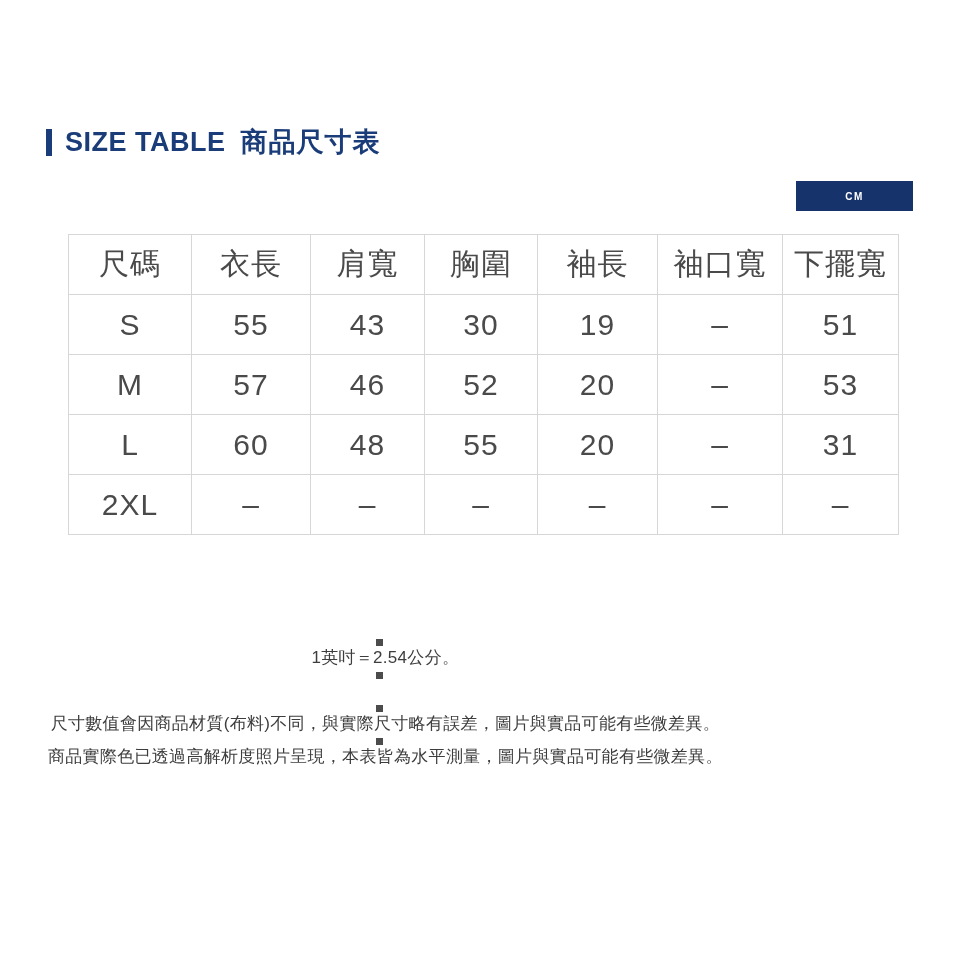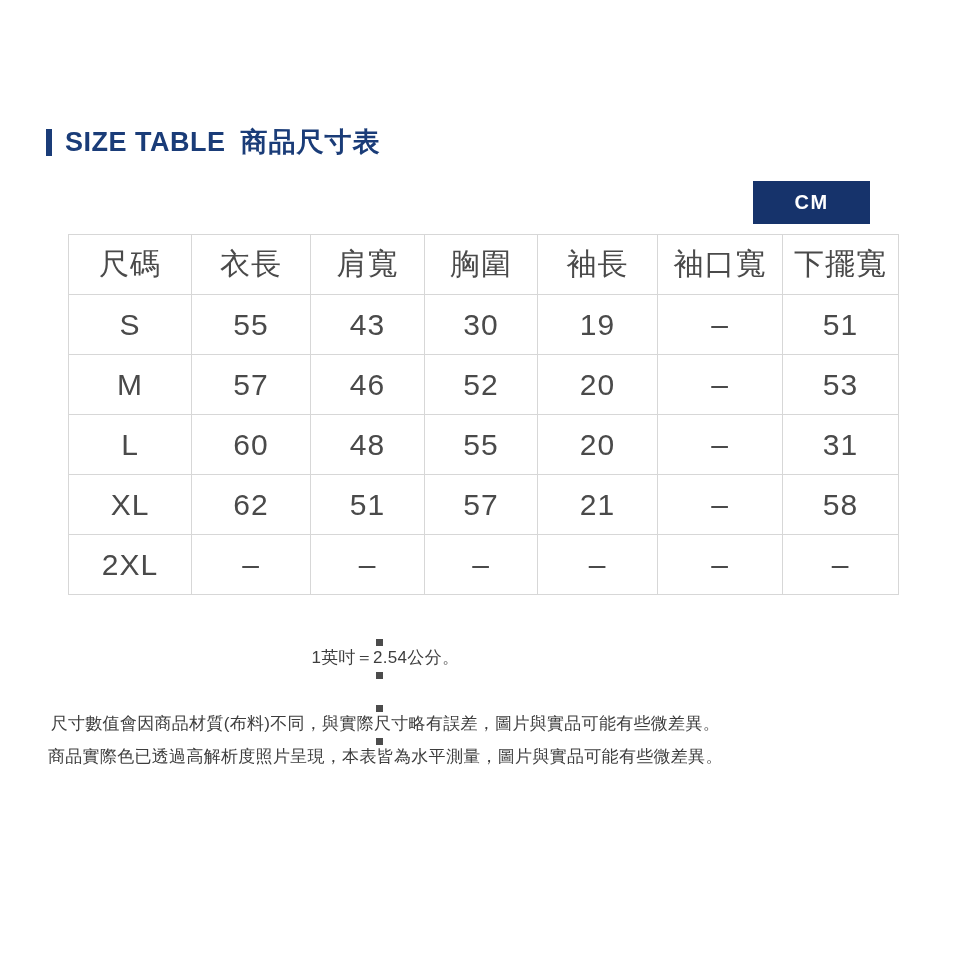--- a/index.html
+++ b/index.html
@@ -11,23 +11,23 @@
   .page { position: relative; width: 960px; height: 960px; background: #ffffff; overflow: hidden; }
 
   
   .title-row { position: absolute; left: 46px; top: 127px; display: flex; align-items: center; }
   .accent-bar { width: 6px; height: 27px; background: #1a3c78; margin-right: 13px; flex: none; }
   .page-title { margin: 0; font-size: 27px; font-weight: 700; color: #1a3c78; letter-spacing: 0.5px; line-height: 1.15; white-space: nowrap; }
   .title-zh { margin-left: 15px; letter-spacing: 1px; text-align: center; }
 
   
   .cm-badge {
-    position: absolute; left: 753px; top: 181px; width: 117px; height: 43px;
+    position: absolute; left: 796px; top: 181px; width: 117px; height: 30px;
     background: #16336b; color: #ffffff;
-    font-size: 20px; font-weight: 700; letter-spacing: 1.5px;
+    font-size: 10px; font-weight: 700; letter-spacing: 1.5px;
     display: flex; align-items: center; justify-content: center;
   }
 
   
   .size-table {
     position: absolute; left: 68px; top: 234px; width: 830px;
     border-collapse: collapse; table-layout: fixed;
   }
   .size-table th, .size-table td {
     border: 1px solid #d7d7d7;
@@ -97,29 +97,20 @@
       <tr>
         <td>L</td>
         <td>60</td>
         <td>48</td>
         <td>55</td>
         <td>20</td>
         <td>–</td>
         <td>31</td>
       </tr>
       <tr>
-        <td>XL</td>
-        <td>62</td>
-        <td>51</td>
-        <td>57</td>
-        <td>21</td>
-        <td>–</td>
-        <td>58</td>
-      </tr>
-      <tr>
         <td>2XL</td>
         <td>–</td>
         <td>–</td>
         <td>–</td>
         <td>–</td>
         <td>–</td>
         <td>–</td>
       </tr>
     </tbody>
   </table>

